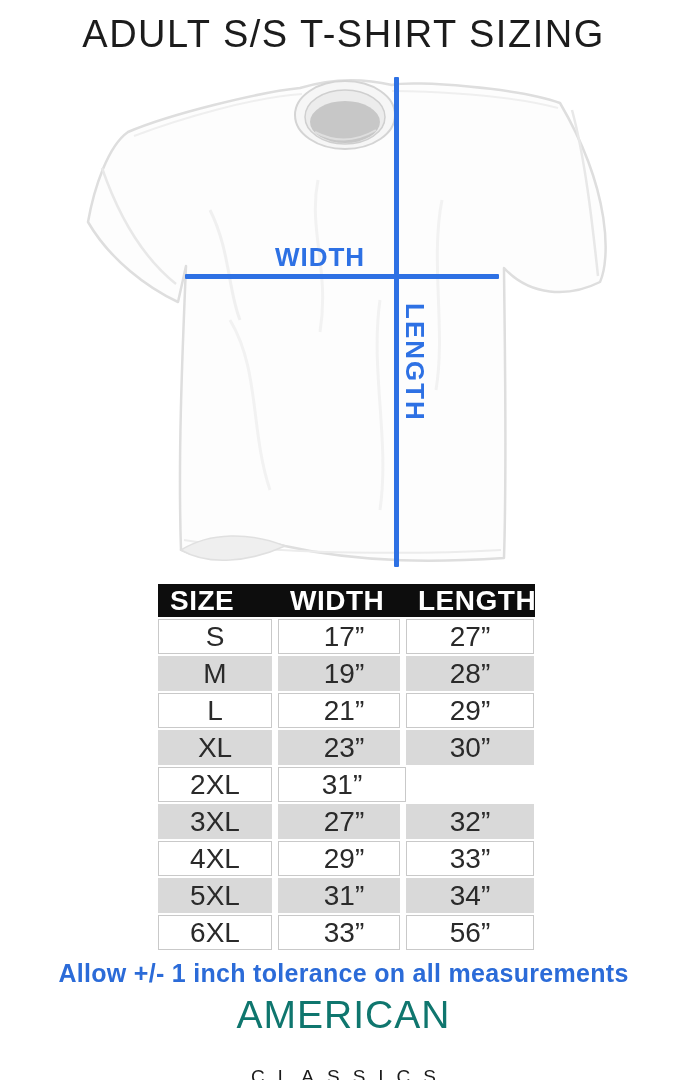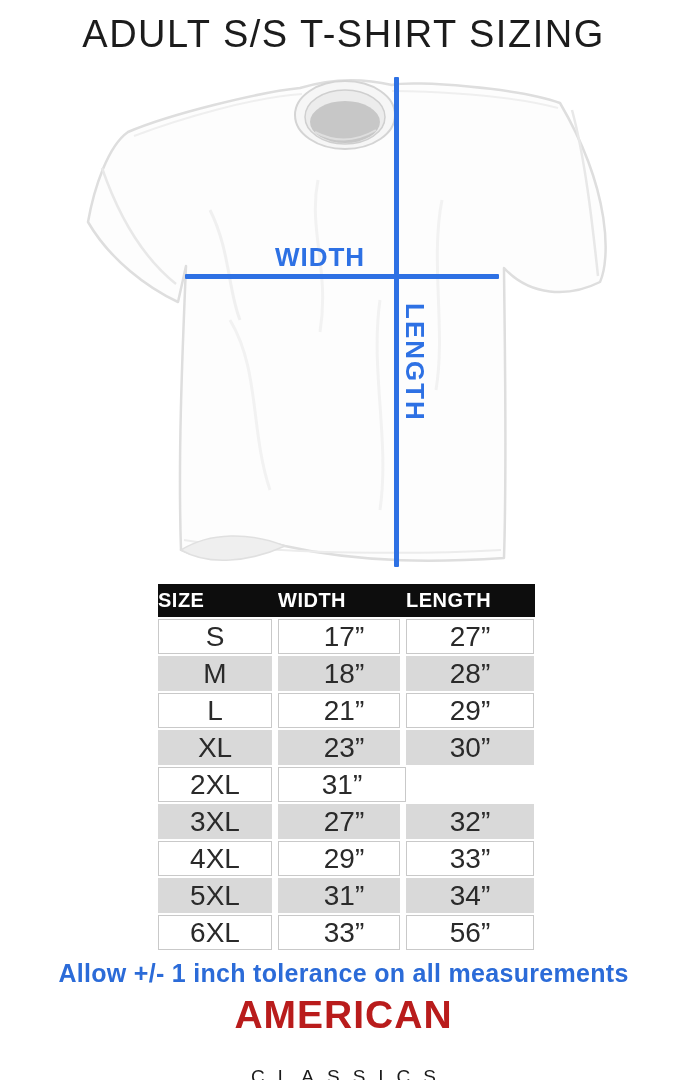--- a/index.html
+++ b/index.html
@@ -41,22 +41,22 @@
     font-size:26px;font-weight:bold;letter-spacing:2px;
     color:var(--accent,#2e71e4);
   }
   
   .size-table{position:absolute;left:158px;top:584px;width:377px;}
   .thead{
     display:flex;column-gap:6px;height:33px;
     background:var(--header-bg,#0d0d0d);
   }
   .thead .hc{
-    color:#ffffff;font-size:20px;font-weight:bold;letter-spacing:0.5px;
-    line-height:33px;padding-left:0;box-sizing:border-box;
+    color:#ffffff;font-size:28px;font-weight:bold;letter-spacing:0.5px;
+    line-height:33px;padding-left:12px;box-sizing:border-box;
   }
   .trow{display:flex;column-gap:6px;margin-top:2px;height:35px;}
   .trow .tc{
     box-sizing:border-box;height:35px;line-height:33px;
     text-align:center;font-size:28px;font-weight:300;color:#2a2a2a;
     background:#ffffff;border:1px solid #c9c9c9;
   }
   .trow.alt .tc{
     background:var(--stripe,#d9d9d9);border-color:var(--stripe,#d9d9d9);
   }
@@ -64,21 +64,21 @@
   
   .note{
     position:absolute;top:959px;left:0;width:100%;
     text-align:center;
     font-size:25px;font-weight:bold;letter-spacing:0.3px;
     color:var(--note-color,#2b6bd8);
   }
   
   .brand{position:absolute;top:995px;left:0;width:100%;text-align:center;}
   .brand .b1{
-    font-size:39px;font-weight:700;letter-spacing:1px;color:#b91c1c;line-height:1.0;
+    font-size:39px;font-weight:400;letter-spacing:1px;color:#0f766e;line-height:1.0;
   }
   .brand .b2{
     display:inline-block;margin-right:-13px;margin-top:15px;
     font-size:19px;font-weight:400;letter-spacing:13px;color:#1a1a1a;line-height:1.0;
   }
 </style>
 </head>
 <body>
 
 <div class="canvas">
@@ -137,21 +137,21 @@
       <div class="hc c3">LENGTH</div>
     </div>
 
     <div class="trow">
       <div class="tc c1">S</div>
       <div class="tc c2">17”</div>
       <div class="tc c3">27”</div>
     </div>
     <div class="trow alt">
       <div class="tc c1">M</div>
-      <div class="tc c2">18”</div>
+      <div class="tc c2">19”</div>
       <div class="tc c3">28”</div>
     </div>
     <div class="trow">
       <div class="tc c1">L</div>
       <div class="tc c2">21”</div>
       <div class="tc c3">29”</div>
     </div>
     <div class="trow alt">
       <div class="tc c1">XL</div>
       <div class="tc c2">23”</div>

